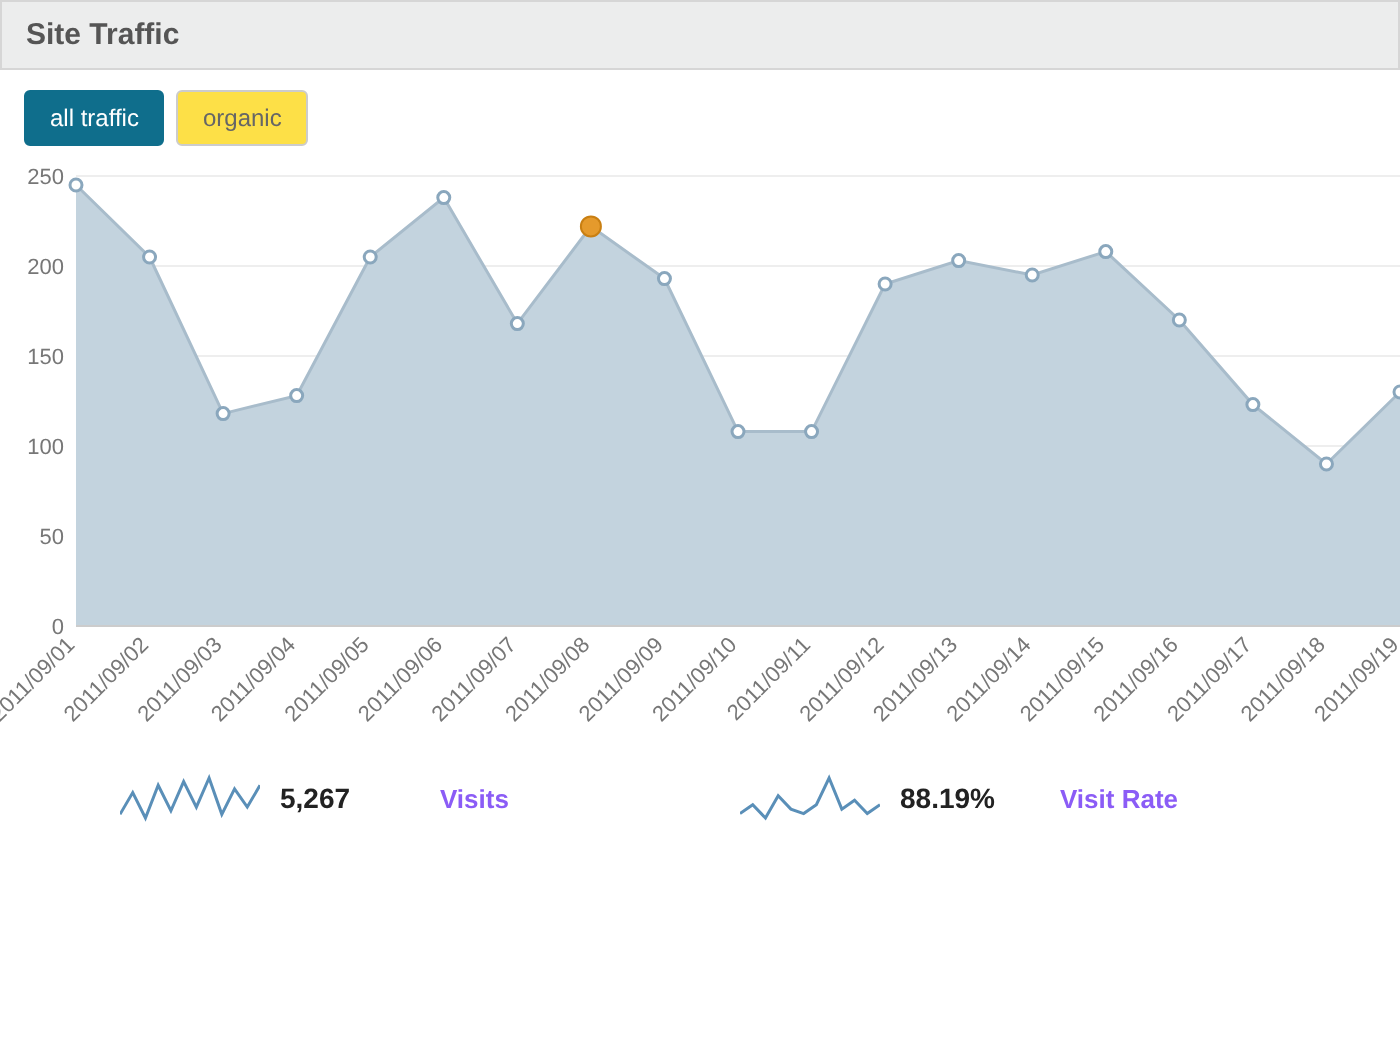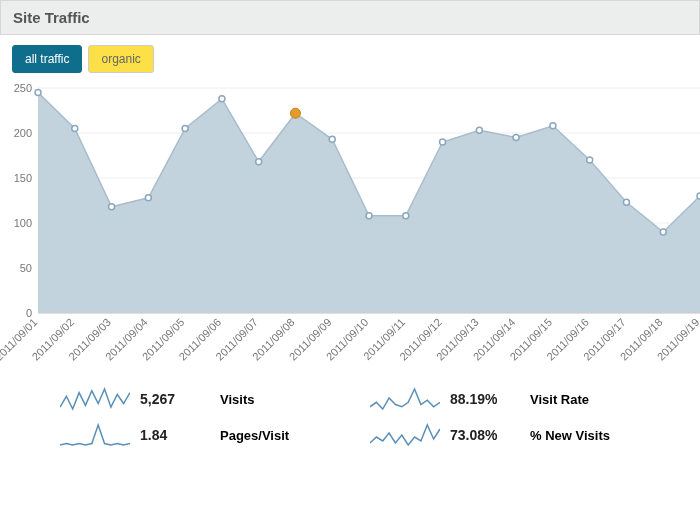--- a/index.html
+++ b/index.html
@@ -9,21 +9,21 @@
   .tabs { padding: 10px 12px 0 12px; display: flex; gap: 6px; }
   .tab { padding: 6px 12px; border-radius: 3px; font-size: 12px; cursor: pointer; background: #fde047; color: #666; border: 1px solid #ccc; }
   .tab.active { background: #0f6e8c; color: #fff; border-color: #0f6e8c; }
   .chart-wrap { padding: 10px 0 0 0; position: relative; height: 300px; }
   svg.chart { display: block; }
   .metrics { padding: 8px 20px 20px 60px; }
   .metrics-row { display: flex; }
   .metric { display: flex; align-items: center; gap: 10px; width: 320px; padding: 6px 0; }
   .spark { width: 70px; height: 24px; flex-shrink: 0; }
   .metric-value { font-weight: bold; font-size: 14px; color: #222; width: 70px; }
-  .metric-label { color: #000000; font-weight: bold; font-size: 13px; }
+  .metric-label { color: #8b5cf6; font-weight: bold; font-size: 13px; }
   .axis-text { font-size: 11px; fill: #777; }
   .grid-line { stroke: #eee; stroke-width: 1; }
   .axis-line { stroke: #ccc; stroke-width: 1; }
   .area { fill: #c3d3de; stroke: none; }
   .line { fill: none; stroke: #a8bccb; stroke-width: 1.5; }
   .pt { fill: #fff; stroke: #8aa7bd; stroke-width: 1.5; }
   .dot-hl { fill: #e59a2c; stroke: #c97f12; stroke-width: 1; }
   .spark-line { fill: none; stroke: #5a8fb8; stroke-width: 1.5; }
 </style>
 </head>
@@ -107,29 +107,13 @@
       <span class="metric-label">Visits</span>
     </div>
     <div class="metric">
       <svg class="spark" id="spark-1" viewBox="0 0 70 24">
           <path class="spark-line" d="M0 19.77777777777778 L6.363636363636363 15.333333333333336 L12.727272727272727 22 L19.09090909090909 10.88888888888889 L25.454545454545453 17.555555555555557 L31.818181818181817 19.77777777777778 L38.18181818181818 15.333333333333336 L44.54545454545455 2 L50.90909090909091 17.555555555555557 L57.272727272727266 13.11111111111111 L63.63636363636363 19.77777777777778 L70 15.333333333333336 "></path>
         </svg>
       <span class="metric-value">88.19%</span>
       <span class="metric-label">Visit Rate</span>
     </div>
   </div>
-  <div class="metrics-row">
-    <div class="metric">
-      <svg class="spark" id="spark-4" viewBox="0 0 70 24">
-          <path class="spark-line" d="M0 22 L6.363636363636363 20.571428571428573 L12.727272727272727 22 L19.09090909090909 20.571428571428573 L25.454545454545453 22 L31.818181818181817 20.571428571428573 L38.18181818181818 2 L44.54545454545455 20.571428571428573 L50.90909090909091 22 L57.272727272727266 20.571428571428573 L63.63636363636363 22 L70 20.571428571428573 "></path>
-        </svg>
-      <span class="metric-value">1.84</span>
-      <span class="metric-label">Pages/Visit</span>
-    </div>
-    <div class="metric">
-      <svg class="spark" id="spark-5" viewBox="0 0 70 24">
-          <path class="spark-line" d="M0 20 L6.363636363636363 14 L12.727272727272727 18 L19.09090909090909 10 L25.454545454545453 20 L31.818181818181817 12 L38.18181818181818 22 L44.54545454545455 14 L50.90909090909091 18 L57.272727272727266 2 L63.63636363636363 16 L70 6 "></path>
-        </svg>
-      <span class="metric-value">73.08%</span>
-      <span class="metric-label">% New Visits</span>
-    </div>
-  </div>
 </div>
 
 </body></html>

